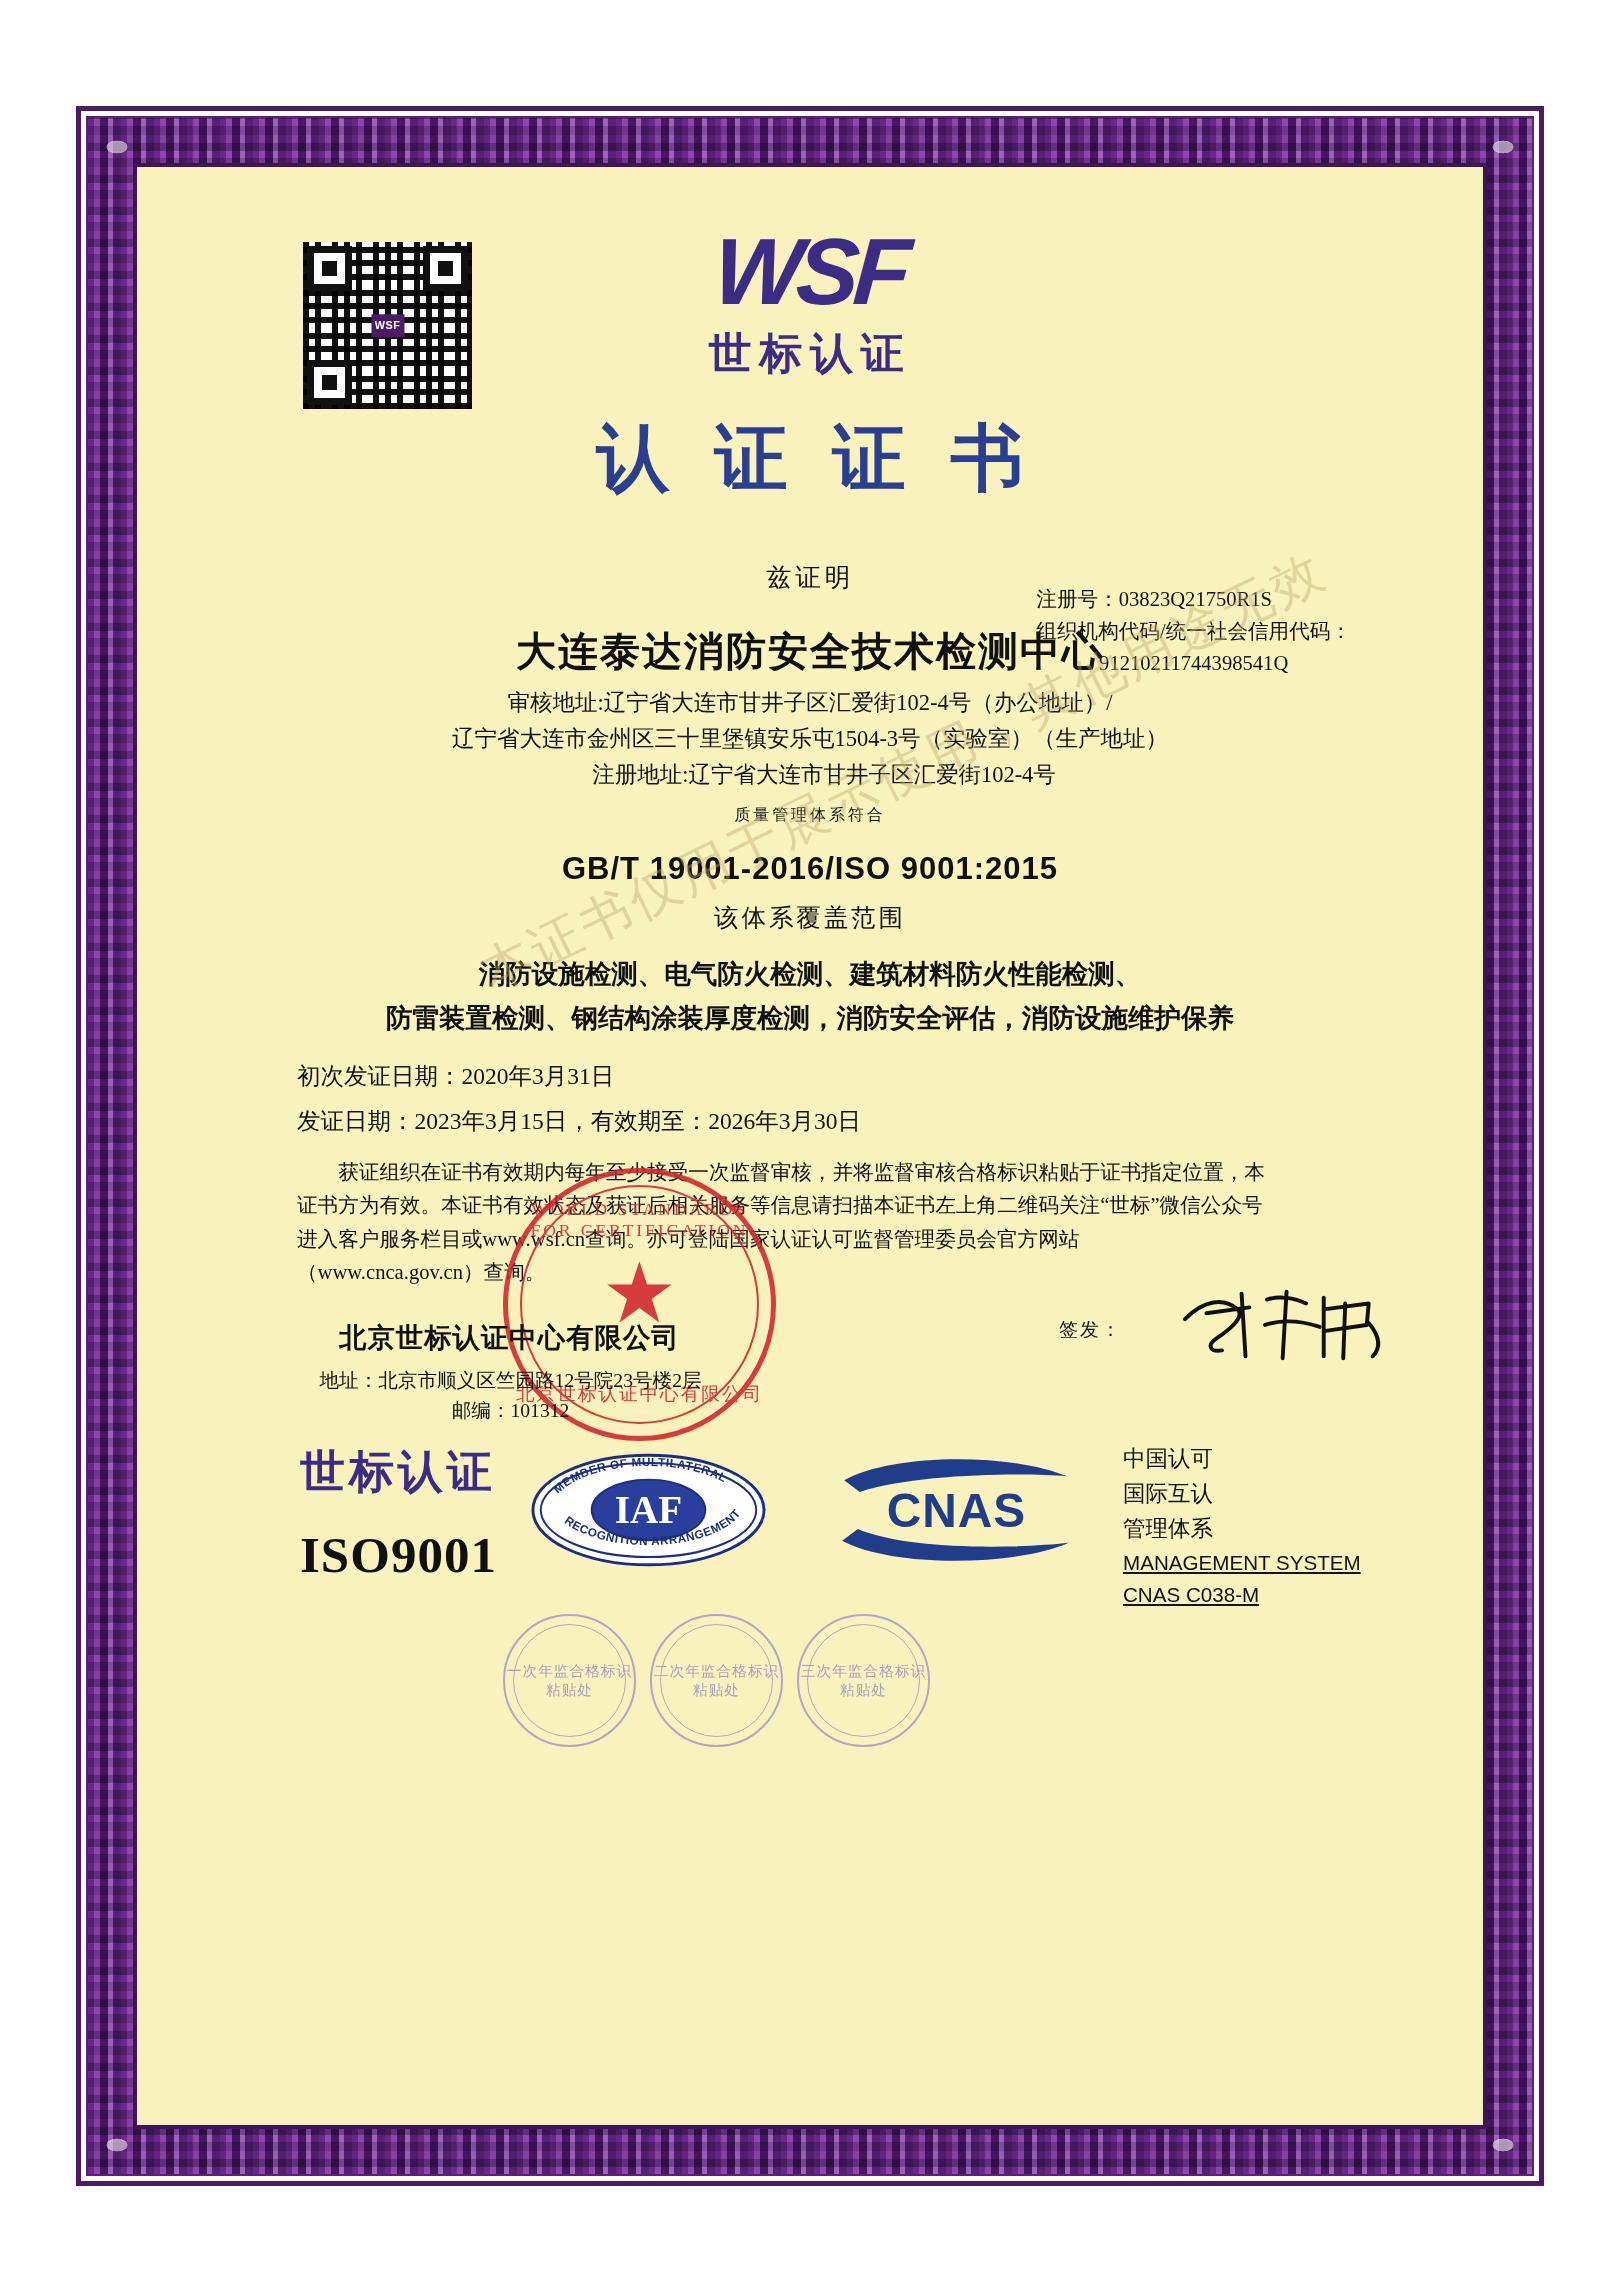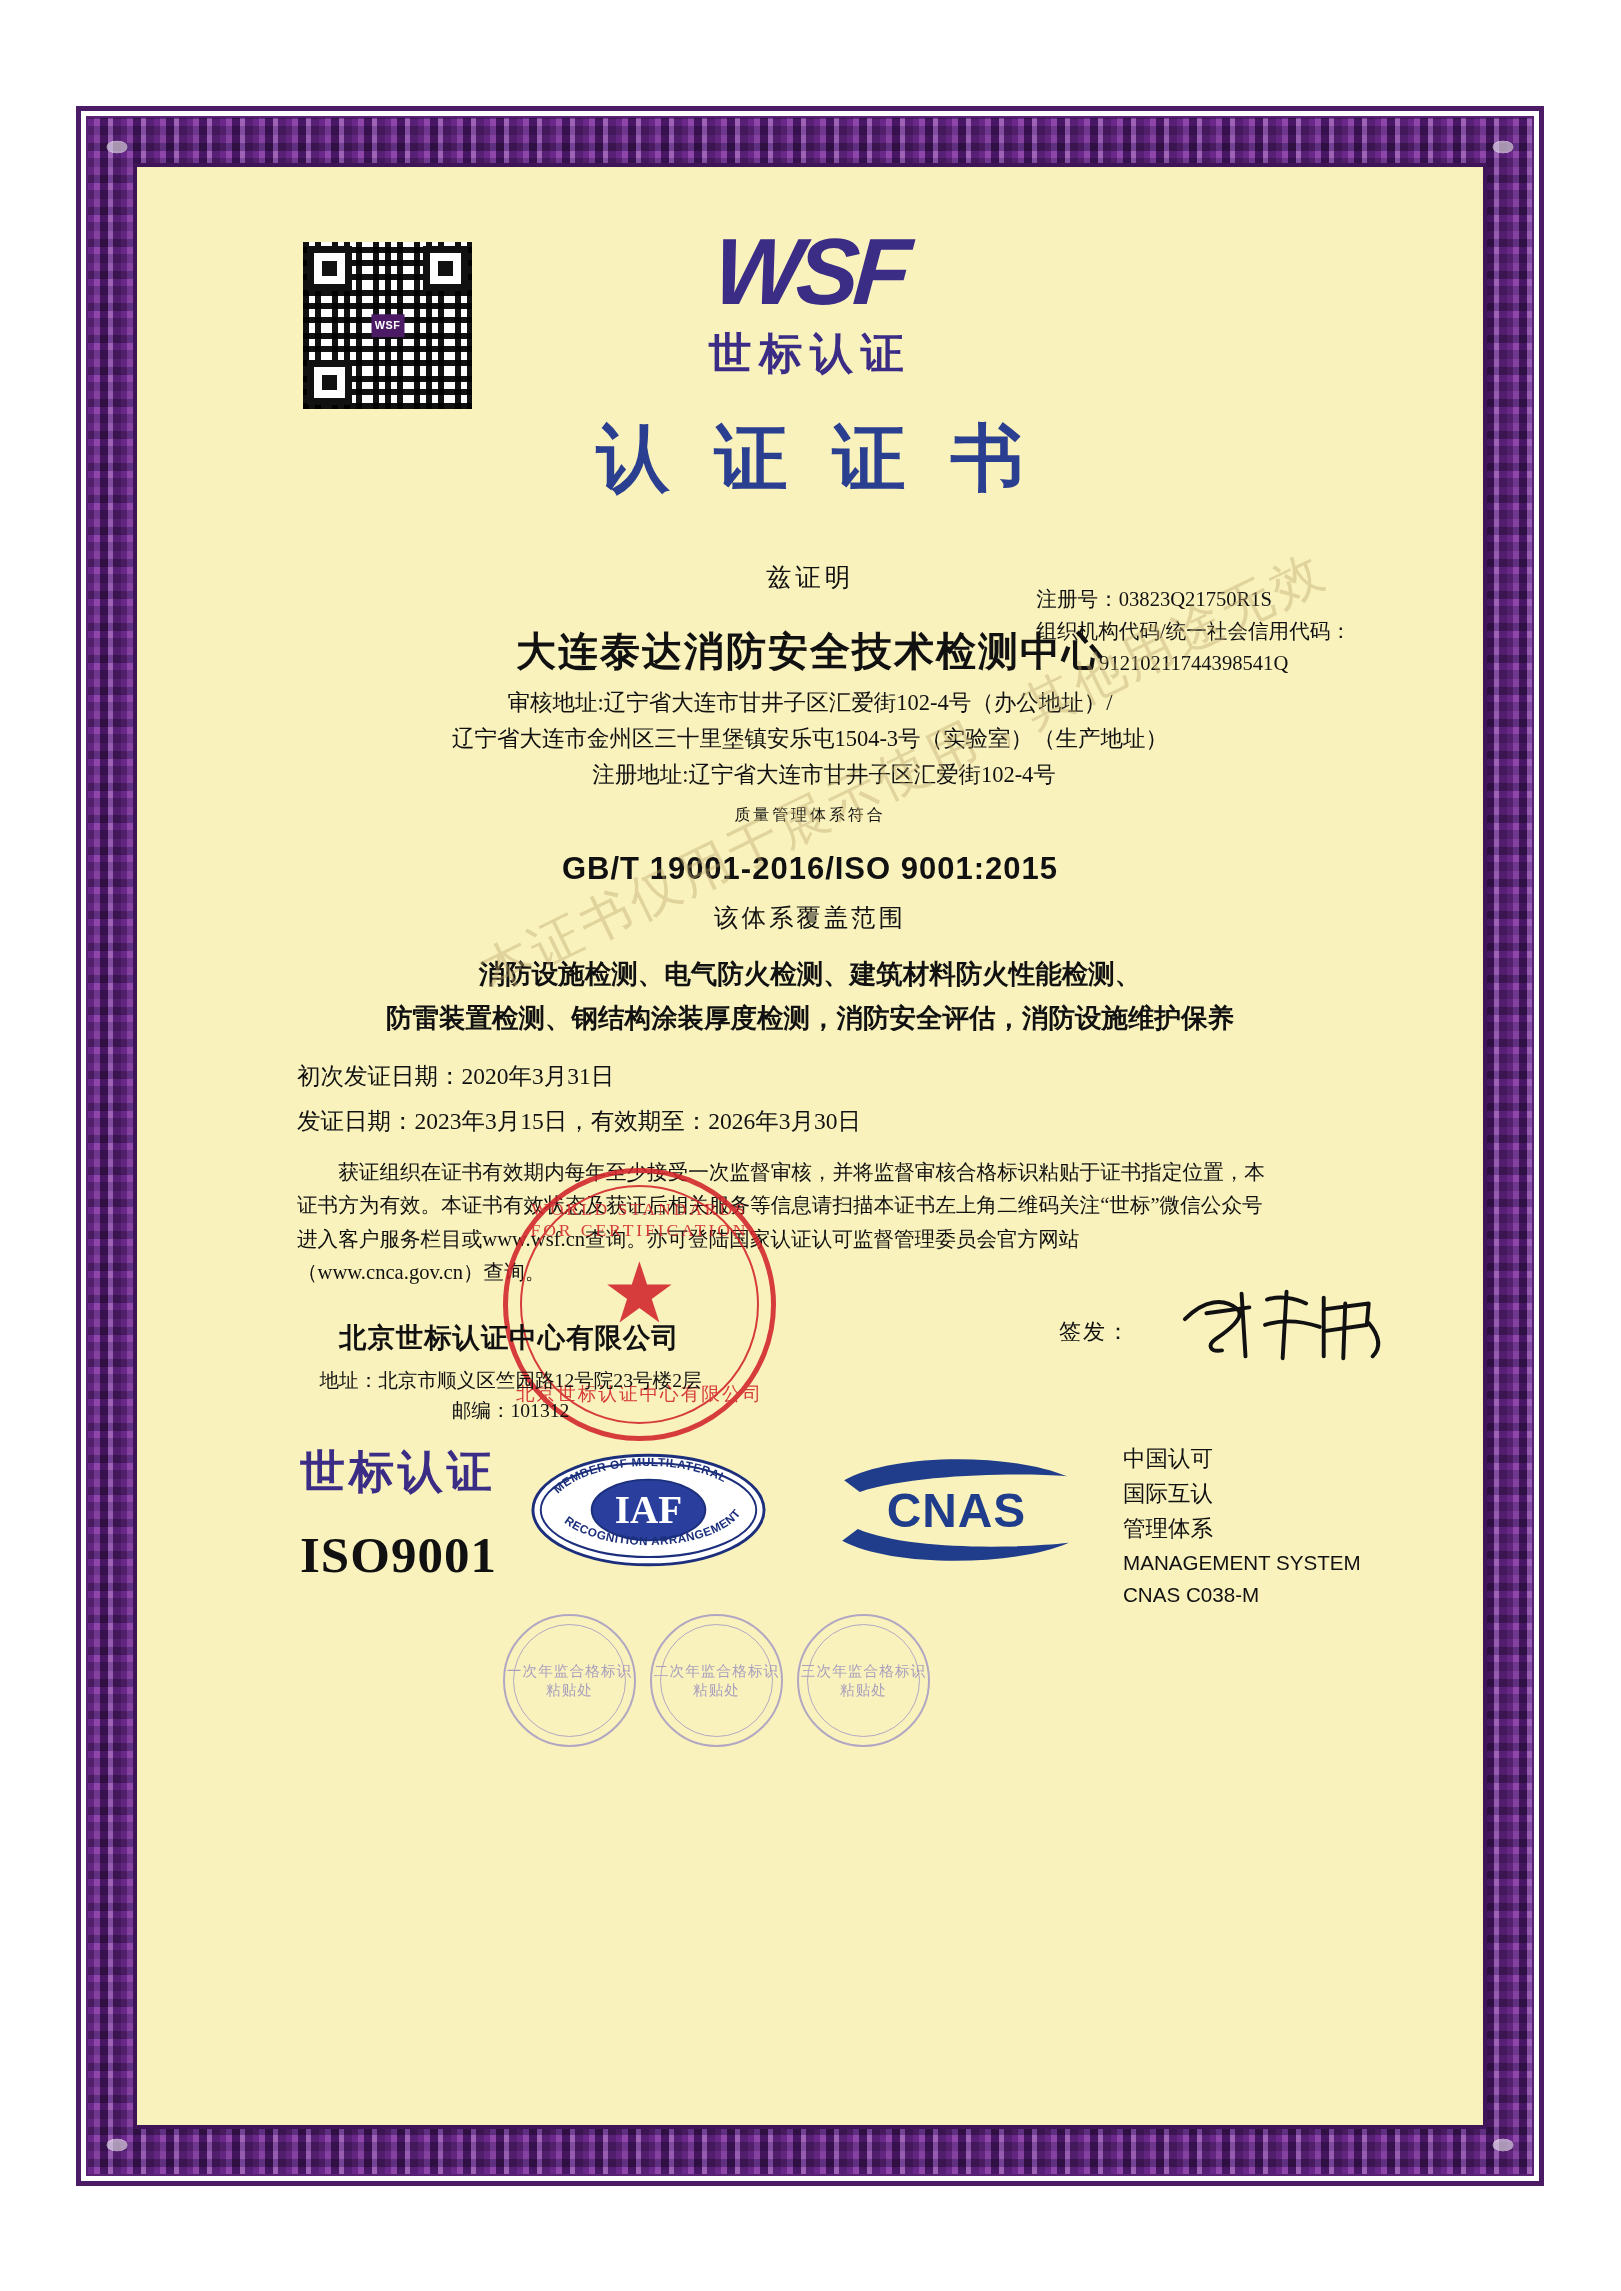--- a/index.html
+++ b/index.html
@@ -310,21 +310,21 @@
     top: 1198px;
     text-align: center;
     font-size: 19.6px;
     color: #111;
     line-height: 1.55;
   }
   .sign-label {
     position: absolute;
     left: 921px;
     top: 1149px;
-    font-size: 22px;
+    font-size: 19px;
     color: #111;
     letter-spacing: 2px;
   }
   .signature {
     position: absolute;
     left: 1039px;
     top: 1112px;
     width: 225px;
     height: 88px;
   }
@@ -426,21 +426,21 @@
   }
   .accred {
     position: absolute;
     left: 985px;
     top: 1274px;
     font-size: 22.5px;
     color: #111;
     line-height: 1.55;
     font-family: "Liberation Sans", sans-serif;
   }
-  .accred .en { font-size: 20.6px; }
+  .accred .en { font-size: 20.6px; text-decoration: underline; }
 
   
   .sup-stamp {
     position: absolute;
     top: 1446px;
     width: 129px;
     height: 129px;
     border: 2px solid #9b8fc4;
     border-radius: 50%;
     color: #8f84bd;

